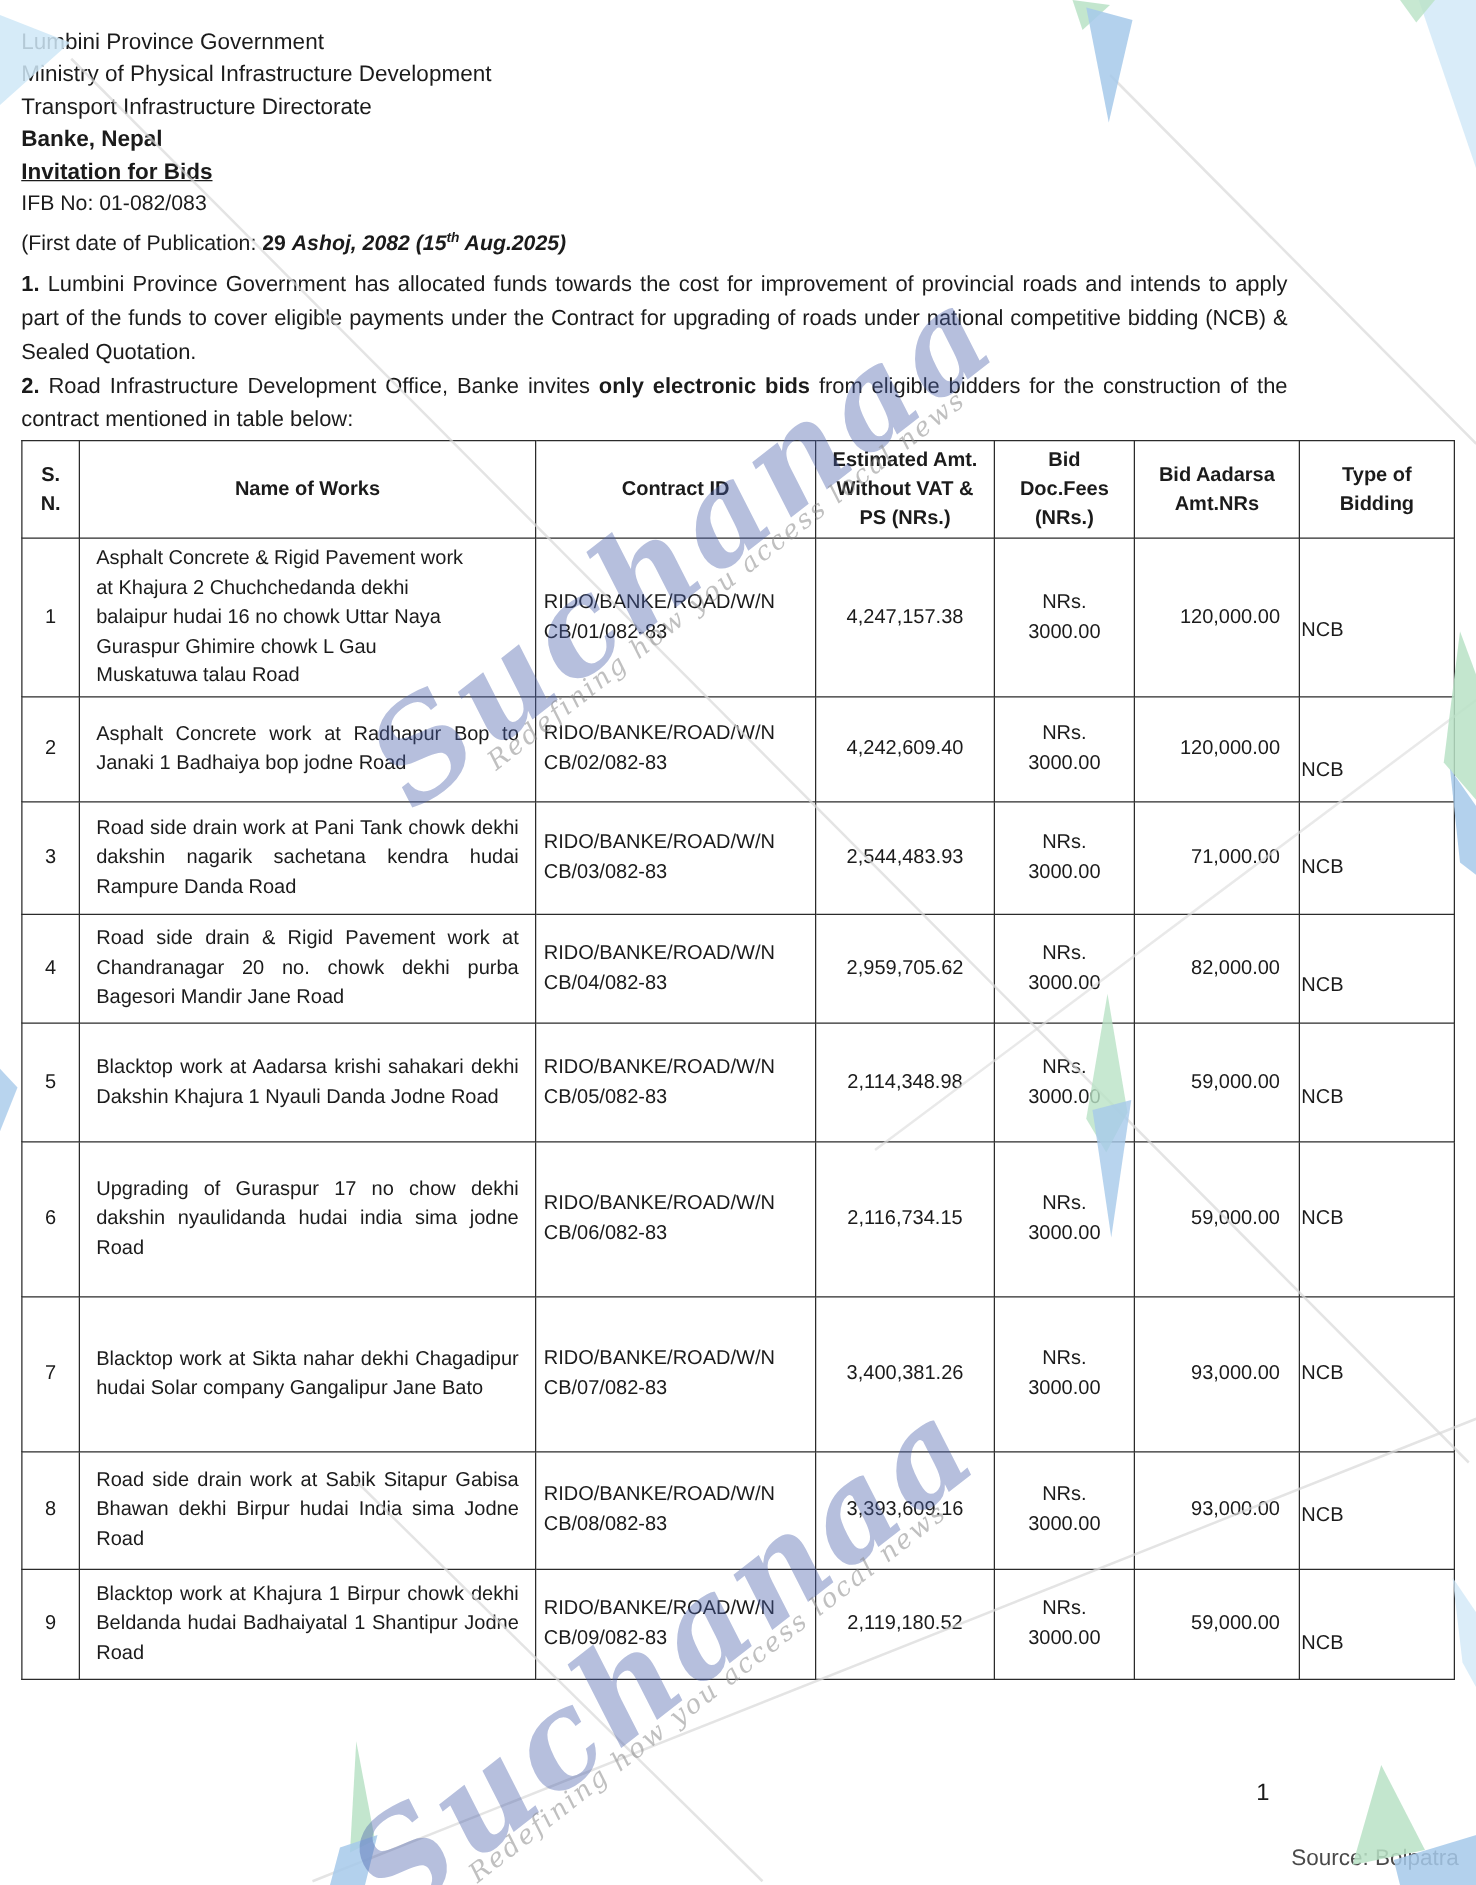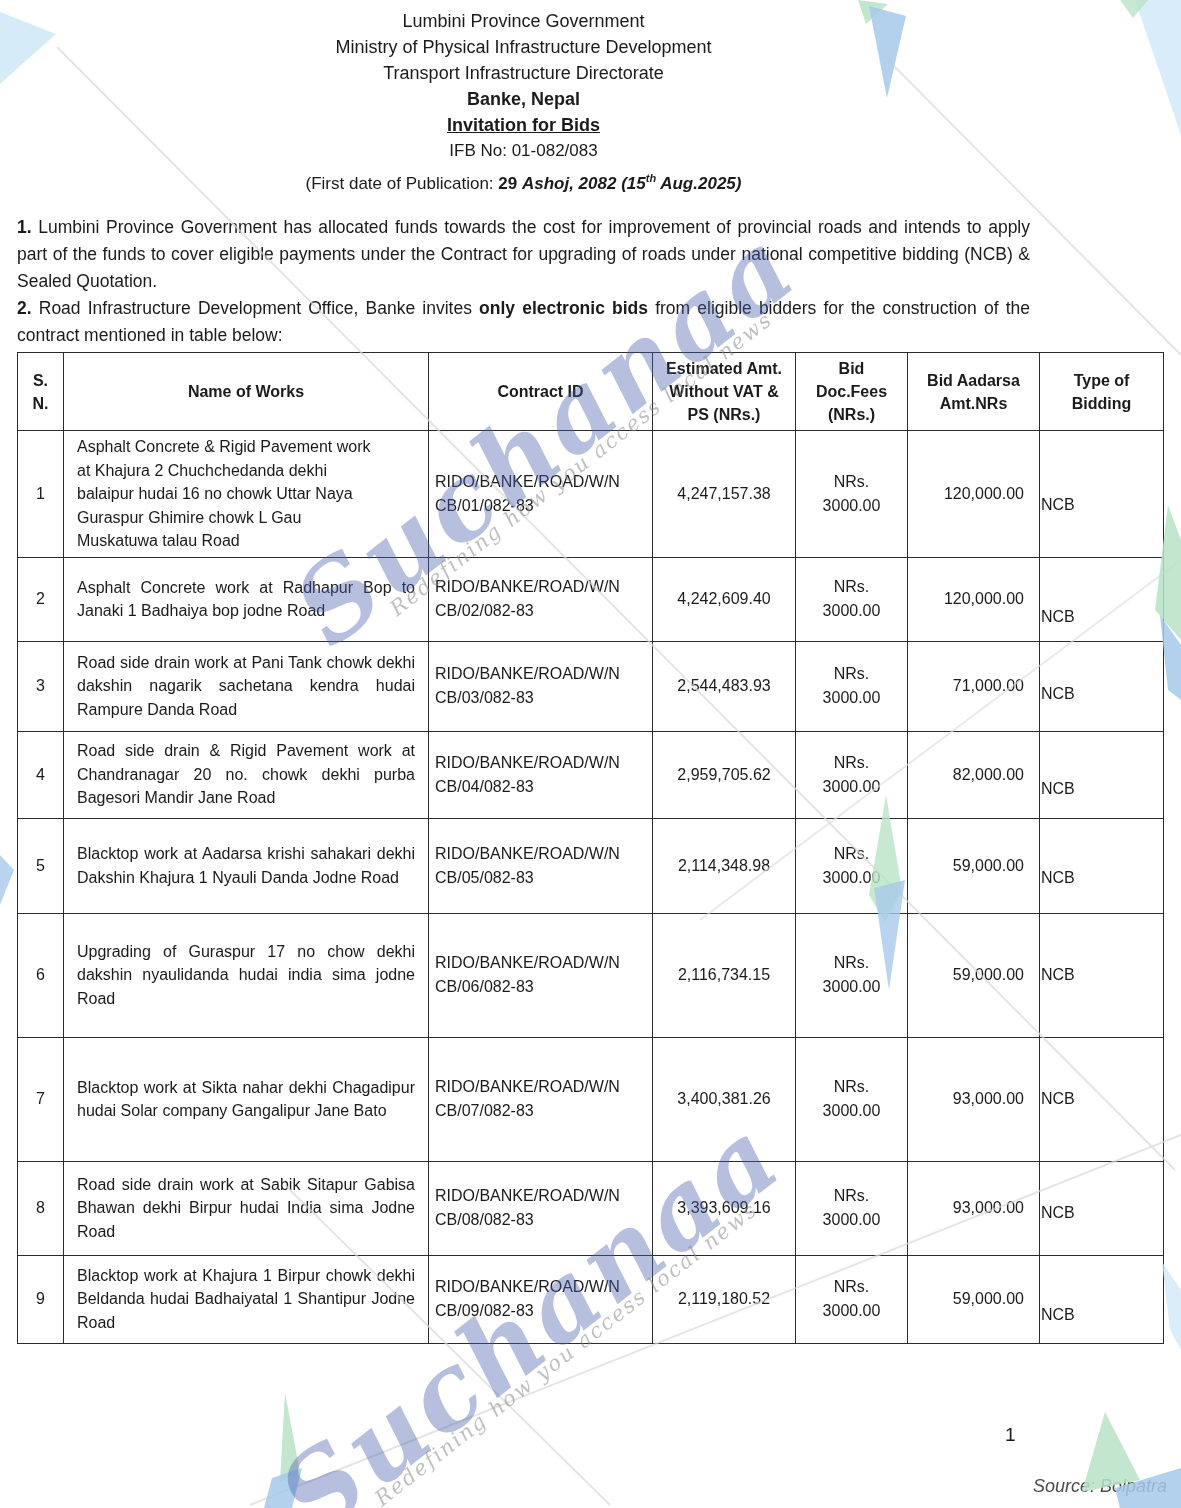--- a/index.html
+++ b/index.html
@@ -3,21 +3,21 @@
 <meta charset="utf-8">
 <style>
   html,body{margin:0;padding:0;background:#e8e8e8;}
   .page{
     position:relative;width:1181px;height:1508px;background:#ffffff;
     font-family:"Liberation Sans",sans-serif;color:#1b1b1b;overflow:hidden;
     margin:0 auto;
   }
   
   .content{position:absolute;inset:0;z-index:1;}
-  .header-block{position:absolute;top:8px;left:17px;width:1013px;text-align:center;line-height:26px;font-size:18px;}
+  .header-block{position:absolute;top:20px;left:17px;width:1013px;text-align:left;line-height:26px;font-size:18px;}
   .hl{display:block;}
   .bold{font-weight:bold;}
   .doc-title{font-weight:bold;text-decoration:underline;}
   .ifb{font-weight:normal;font-size:17px;}
   .pub-line{font-size:17px;margin-top:1px;}
   .pub-line sup{font-size:11px;}
 
   .intro{position:absolute;top:214px;left:17px;width:1013px;font-size:17.5px;line-height:27px;text-align:justify;}
   .intro p{margin:0;}
 
@@ -39,21 +39,21 @@
   tr.h-hdr{height:74px;} tr.h-r1{height:122px;} tr.h-r2{height:84px;} tr.h-r3{height:90px;}
   tr.h-r4{height:87px;} tr.h-r5{height:95px;} tr.h-r6{height:124px;} tr.h-r7{height:124px;}
   tr.h-r8{height:94px;} tr.h-r9{height:88px;}
 
   td.ncb-top{vertical-align:top;padding-top:24px;}
   .dy5 span{transform:translateY(5px);} .dy8 span{transform:translateY(8px);}
   .dy12 span{transform:translateY(12px);} .dy14 span{transform:translateY(14px);}
   .dy16 span{transform:translateY(16px);} .dy18 span{transform:translateY(18px);}
 
   .page-number{position:absolute;left:1005px;top:1424px;font-size:19px;}
-  .source-line{position:absolute;right:14px;top:1476px;font-size:18px;font-style:italic;color:#4a4a4a;margin-left:45px;}
+  .source-line{position:absolute;right:14px;top:1476px;font-size:18px;color:#4a4a4a;margin-left:45px;}
 
   
   .wm-layer{position:absolute;inset:0;z-index:2;pointer-events:none;}
   .wm-svg{position:absolute;left:0;top:0;}
   .wm-brand{
     position:absolute;font-family:"DejaVu Serif",serif;font-style:italic;font-weight:bold;
     font-size:104px;letter-spacing:4px;color:rgba(72,96,170,0.40);
     transform:rotate(-38deg);white-space:nowrap;
   }
   .wm-tagline{

